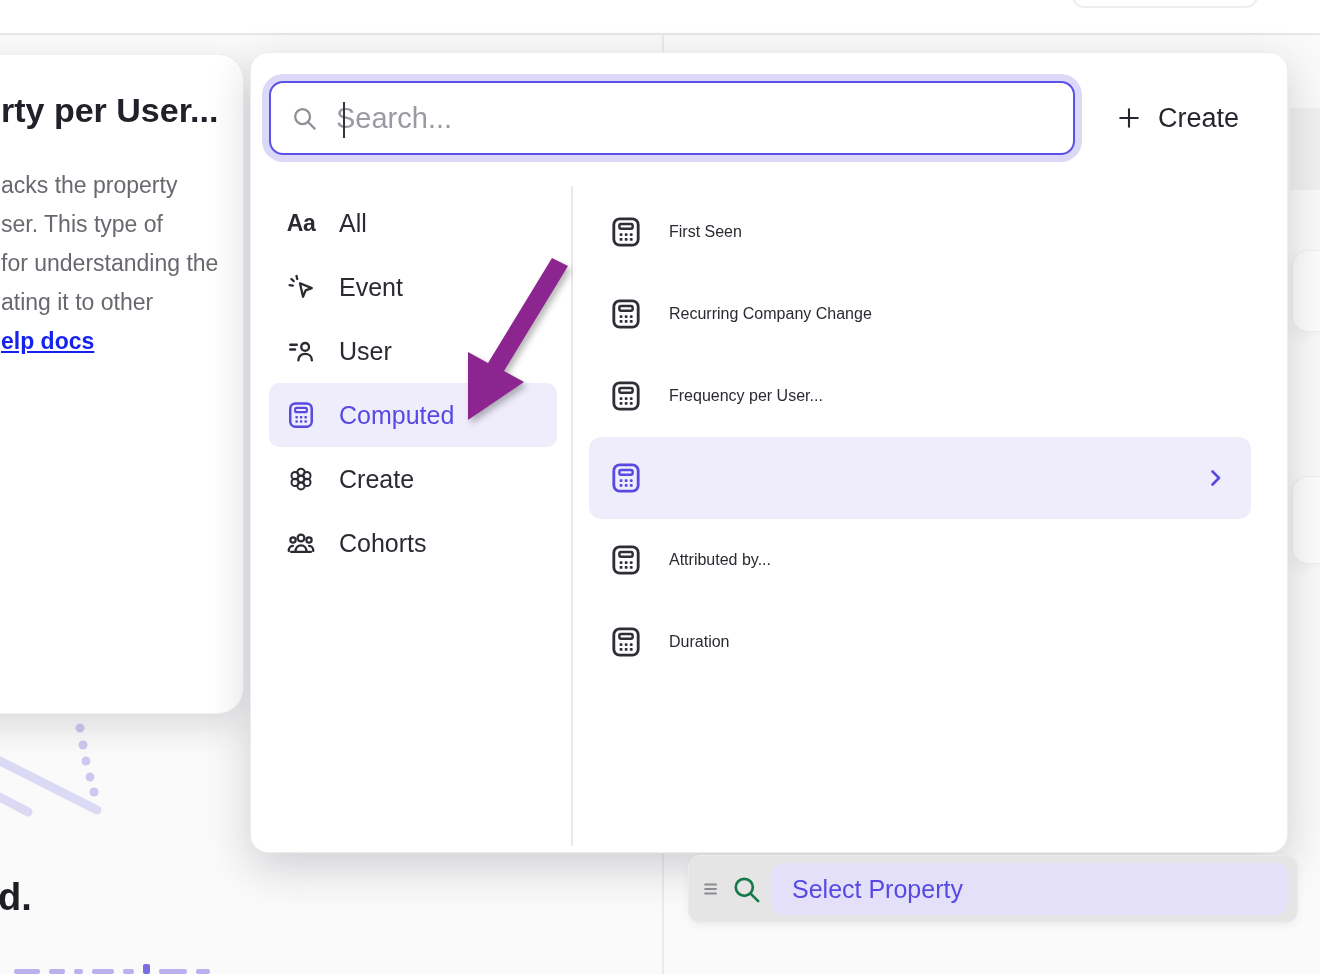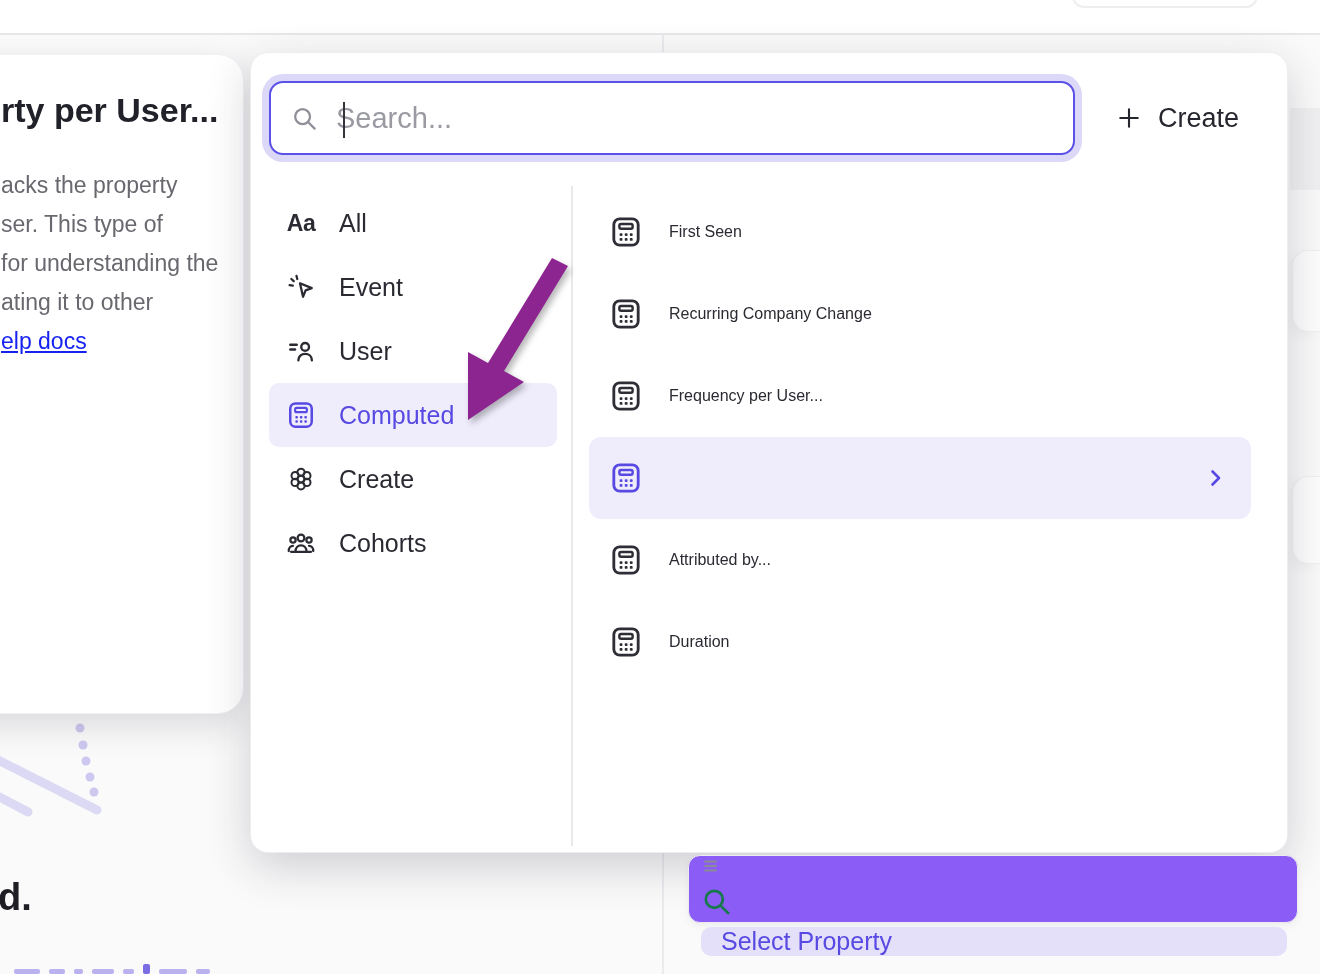--- a/index.html
+++ b/index.html
@@ -34,21 +34,21 @@
   
   .tooltip {
     position:absolute; left:-54px; top:54px; width:298px; height:660px;
     background:#fff; border:1px solid #f0f0f1; border-radius:26px;
     box-shadow:0 12px 35px rgba(30,30,50,0.14);
   }
   .tt-inner { position:absolute; left:54px; top:0; right:14px; bottom:0; }
   .tt-title { position:absolute; left:0; top:36px; font-size:34px; font-weight:700; color:#21212a; white-space:nowrap; }
   .tt-line { position:absolute; left:0; font-size:23px; color:#68686f; white-space:nowrap; }
   .tt-l0 { top:117px; } .tt-l1 { top:156px; } .tt-l2 { top:195px; } .tt-l3 { top:234px; }
-  .tt-link { position:absolute; left:0; top:273px; font-size:23px; font-weight:400;
+  .tt-link { position:absolute; left:0; top:273px; font-size:23px; font-weight:700;
     color:#1622f0; text-decoration:underline; cursor:pointer; }
 
   
   .modal {
     position:absolute; left:250px; top:52px; width:1038px; height:801px;
     background:#fff; border:1px solid #ededf0; border-radius:18px;
     box-shadow:0 14px 45px rgba(35,35,60,0.20);
   }
   .search-wrap {
     position:absolute; left:18px; top:28px; width:806px; height:74px;
@@ -88,23 +88,23 @@
   .item-row.selected { background:#efedfc; color:#5749e2; }
   .item-row.selected .iicon { color:#5749e2; }
   .item-row .chev { position:absolute; right:24px; top:50%; transform:translateY(-50%); color:#5749e2; }
 
   
   .anno-arrow { position:absolute; left:440px; top:240px; filter:drop-shadow(3px 4px 3px rgba(0,0,0,0.28)); z-index:40; }
 
   
   .prop-card {
     position:absolute; left:688px; top:855px; width:610px; height:68px;
-    background:#8b5cf6; border:1px solid #ececee; border-radius:12px;
+    background:#e5e5e5; border:1px solid #ececee; border-radius:12px;
     box-shadow:0 3px 8px rgba(0,0,0,0.05);
-    display:flex; padding:0 10px 0 12px; gap:10px; z-index:5;flex-direction:column;
+    display:flex; align-items:center; padding:0 10px 0 12px; gap:10px; z-index:5;
   }
   .drag-handle { color:#8c8c94; cursor:grab; }
   .prop-card .green-q { color:#16794a; }
   .prop-pill {
     flex:1; height:52px; background:#e4e0fa; border-radius:10px;
     display:flex; align-items:center; padding-left:20px; cursor:pointer;
   }
   .prop-pill span { font-size:25px; font-weight:500; color:#5749e2; }
 </style>
 </head>

